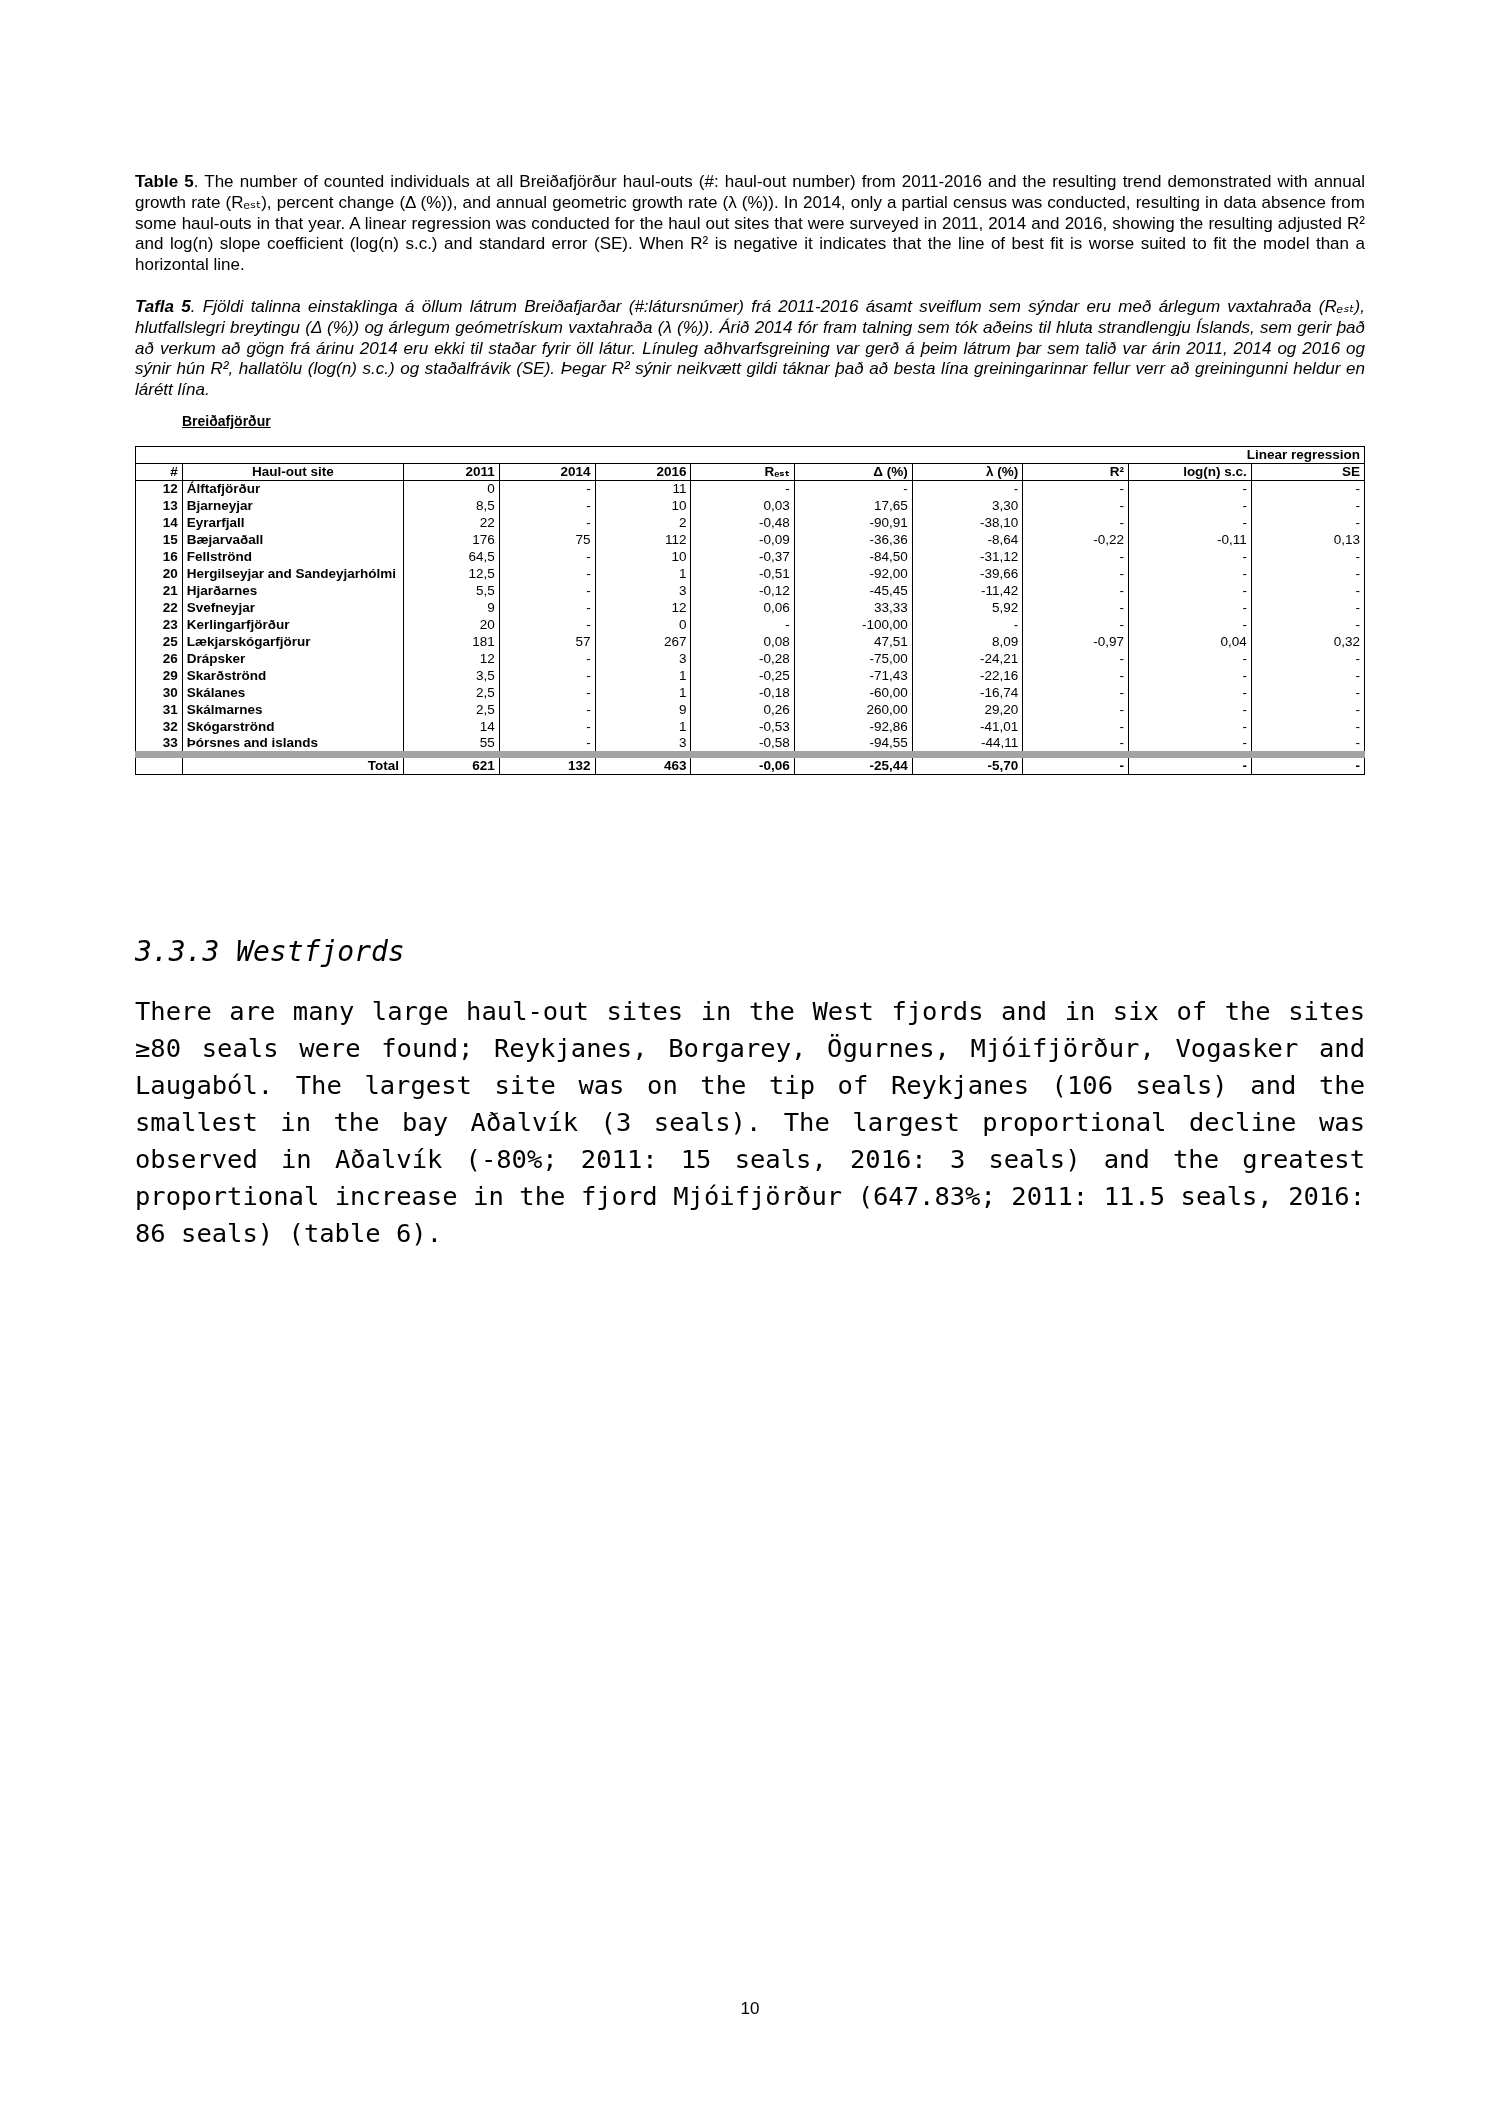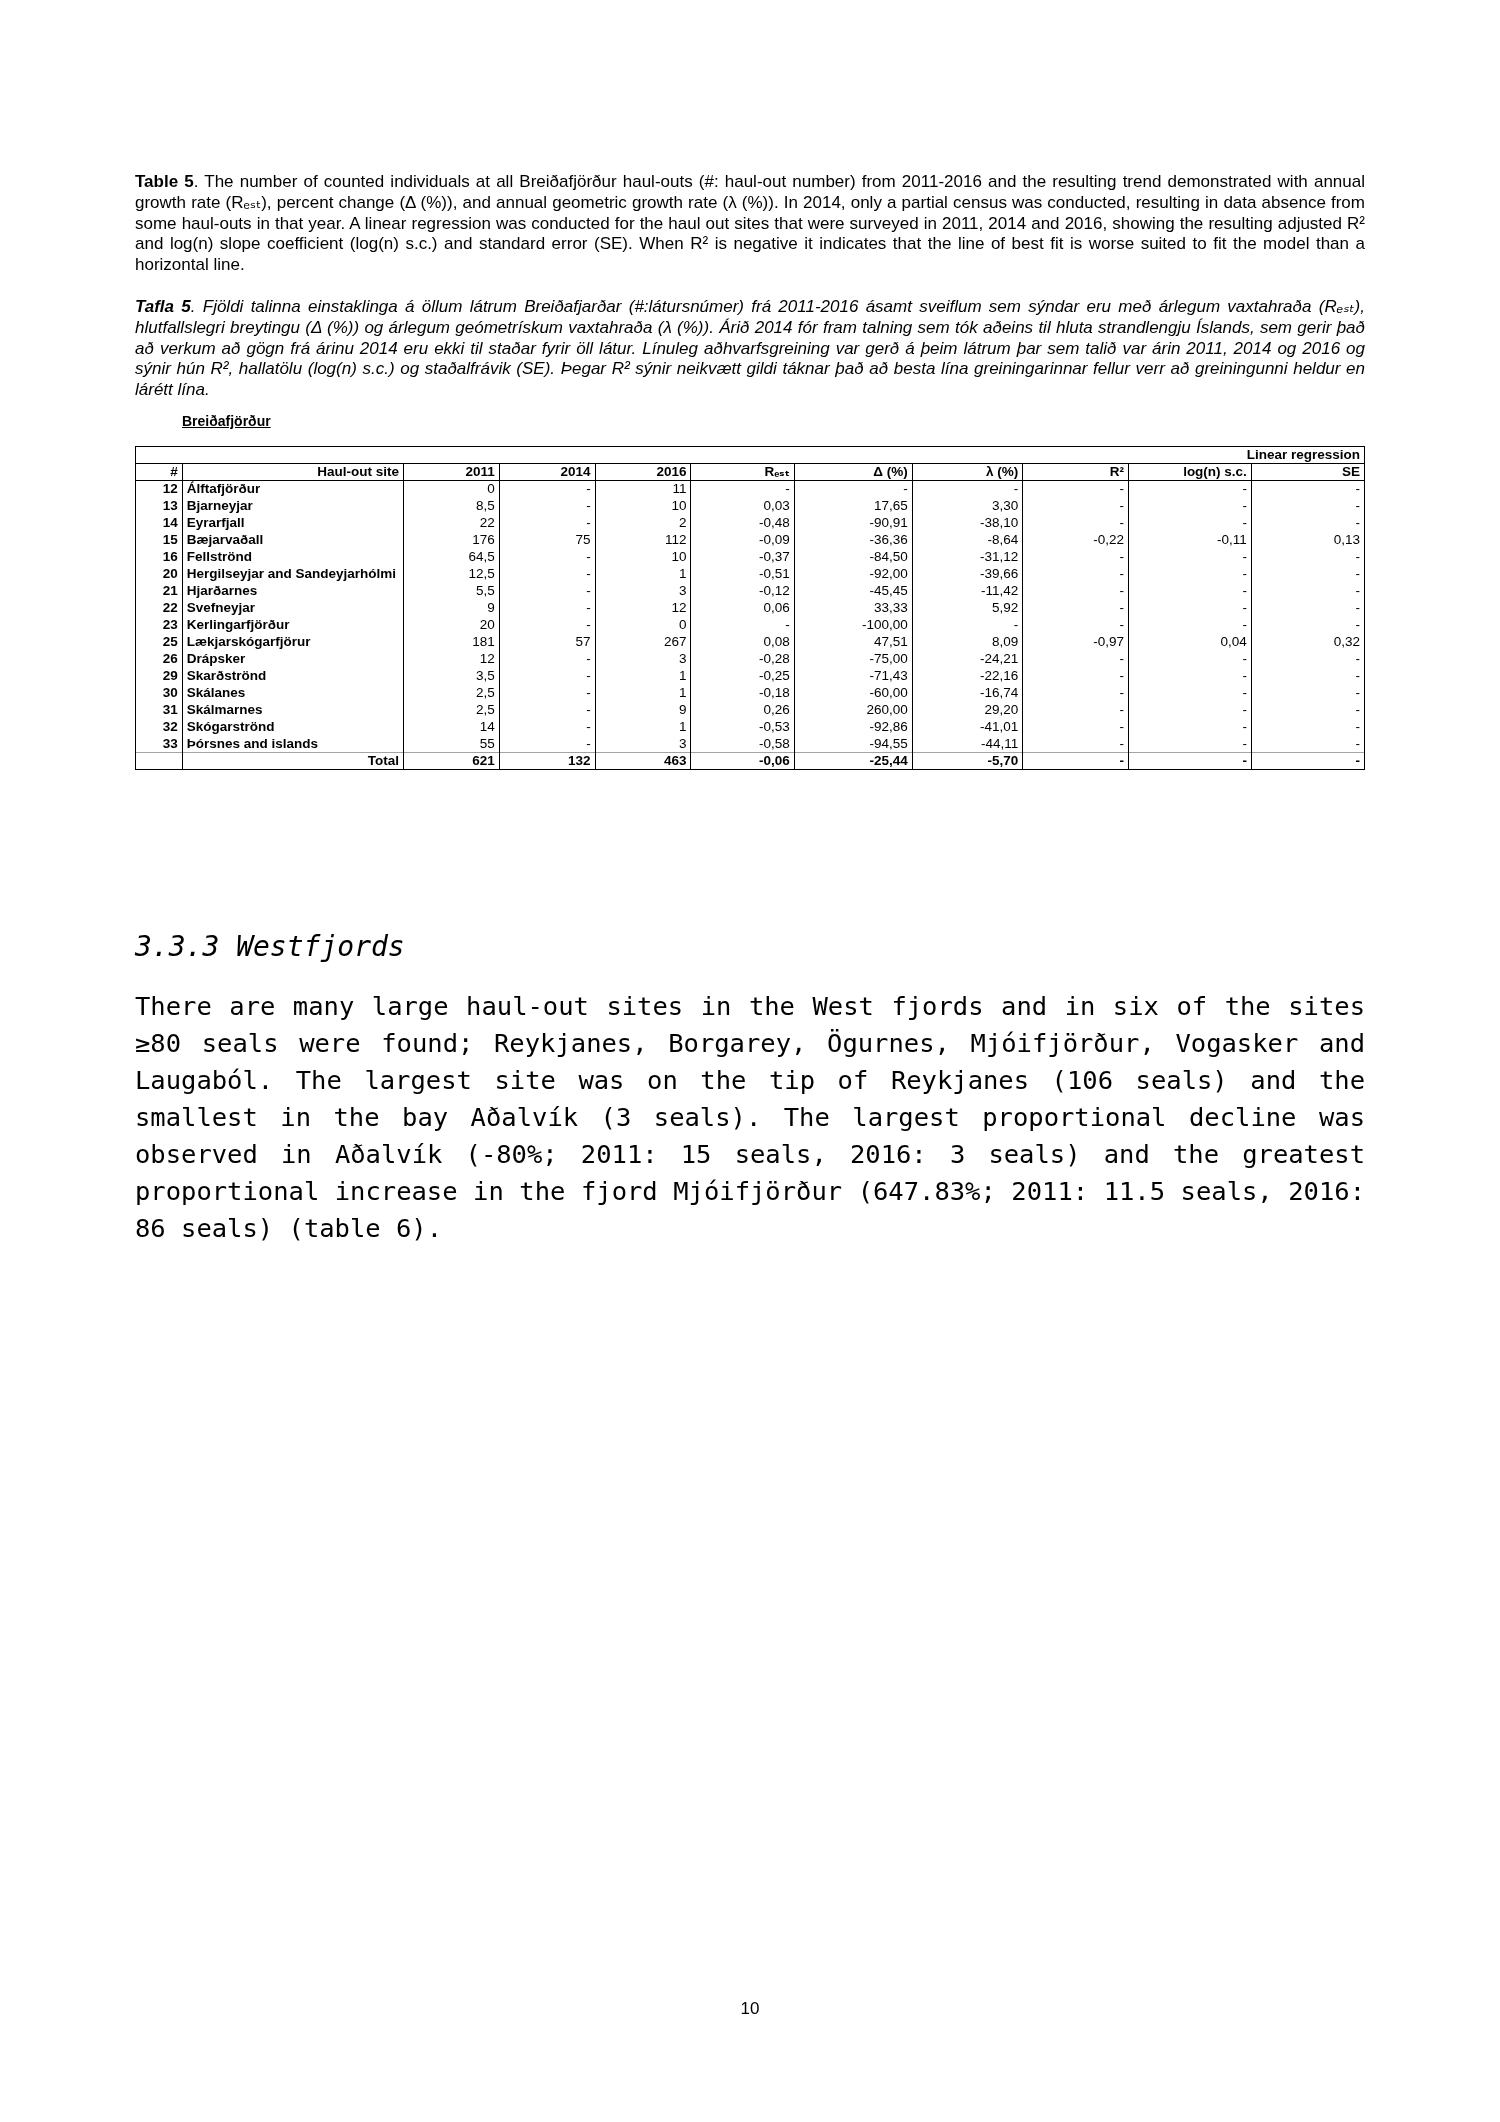--- a/index.html
+++ b/index.html
@@ -30,24 +30,24 @@
   table.haulout th, table.haulout td {
     border-left:1px solid #000; border-right:1px solid #000;
     padding:0 4px; height:17px; line-height:16px;
     white-space:nowrap; overflow:hidden; text-align:right;
   }
   tr.regression-row th {
     border-left:none; border-right:none; border-bottom:1px solid #000;
     font-weight:bold; text-align:right;
   }
   tr.header-row th { border-bottom:1px solid #000; font-weight:bold; }
-  tr.header-row th.col1 { text-align:right; }
+  tr.header-row th.col1 { text-align:center; }
   table.haulout td.col0 { font-weight:bold; }
   table.haulout td.col1 { text-align:left; font-weight:bold; }
-  tr.total-row td { border-top:1px solid #a3a3a3; font-weight:bold; }
+  tr.total-row td { border-top:7px solid #a3a3a3; font-weight:bold; }
   tr.total-row td.col1 { text-align:right; }
 
   
   .section-heading {
     margin-top:160px;
     font-family:"DejaVu Sans Mono",monospace;
     font-style:italic; font-weight:normal;
     font-size:28px; line-height:34px;
   }
   .section-paragraph {

